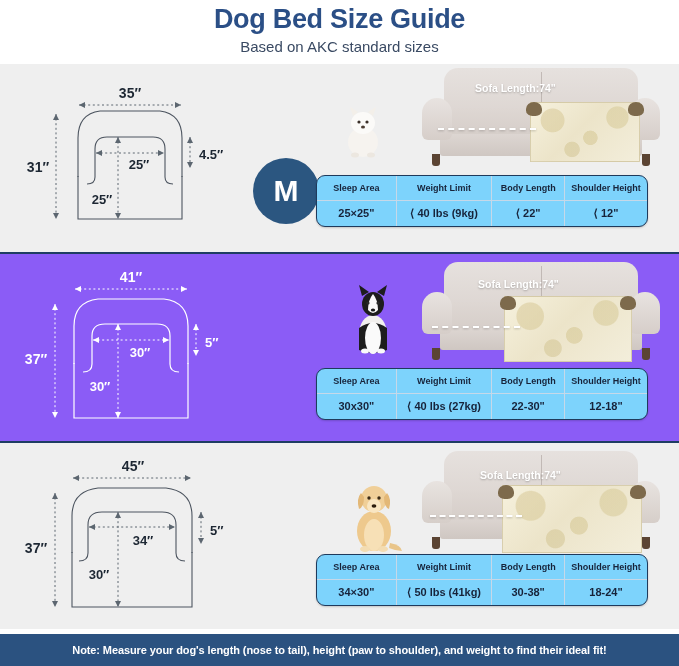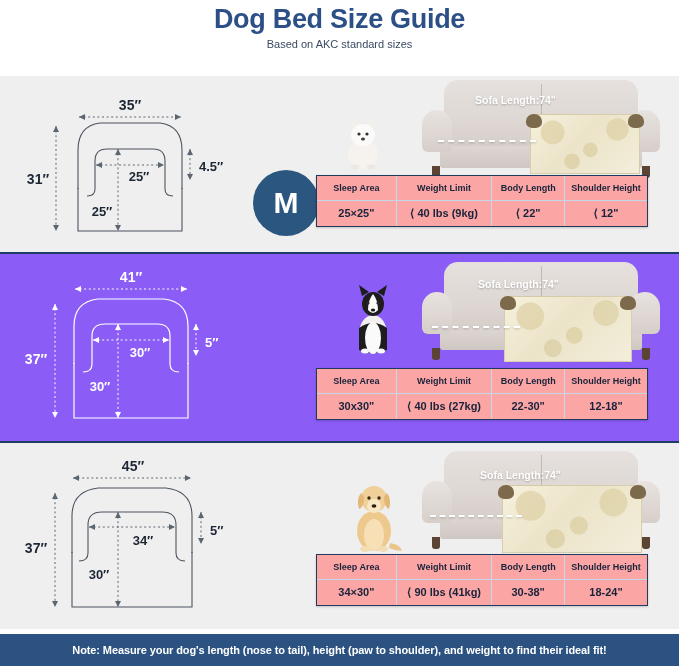--- a/index.html
+++ b/index.html
@@ -13,28 +13,28 @@
 
   
   .header { position: absolute; left: 0; top: 0; width: 679px; height: 62px; background: #ffffff; }
   .title {
     position: absolute; left: 0; top: 4px; width: 679px;
     text-align: center; font-size: 27px; font-weight: bold;
     color: #2b4f86; letter-spacing: -0.3px;
   }
   .subtitle {
     position: absolute; left: 0; top: 38px; width: 679px;
-    text-align: center; font-size: 11px; color: #3a4a63;
+    text-align: center; font-size: 15px; color: #3a4a63;
   }
 
   
   .row { position: absolute; left: 0; width: 679px; overflow: hidden; }
   .row.light { background: #efefef; }
   .row.dark  { background: #8b5cf6; }
-  .row-m  { top: 76px;  height: 190px; }
+  .row-m  { top: 64px;  height: 190px; }
   .row-l  { top: 252px; height: 191px; border-top: 2px solid #1e3d63; border-bottom: 2px solid #1e3d63; }
   .row-xl { top: 443px; height: 186px; }
 
   
   .note-bar {
     position: absolute; left: 0; top: 634px; width: 679px; height: 32px;
     background: #2b5280; display: flex; align-items: center; justify-content: center;
   }
   .note-text { color: #ffffff; font-size: 11px; font-weight: bold; letter-spacing: -0.1px; }
 
@@ -56,22 +56,22 @@
     position: absolute; color: #ffffff; font-size: 10.5px; font-weight: bold;
     text-shadow: 0 1px 2px rgba(0,0,0,.25); white-space: nowrap; z-index: 6;
   }
   .dashed-line {
     position: absolute; height: 0; border-top: 2px dashed #ffffff; z-index: 6;
     filter: drop-shadow(0 1px 1px rgba(0,0,0,.2));
   }
 
   
   .spec-table {
-    position: absolute; background: #fca5a5;
-    border: 1.6px solid #1f3a5c; border-radius: 0;
+    position: absolute; background: #7dd3fc;
+    border: 1.6px solid #1f3a5c; border-radius: 9px;
     overflow: hidden; box-shadow: 0 1px 2px rgba(0,0,0,.18);
   }
   .spec-table table { border-collapse: collapse; width: 100%; height: 100%; }
   .spec-table th, .spec-table td {
     text-align: center; color: #17233a; white-space: nowrap;
   }
   .spec-table th {
     font-size: 9px; font-weight: bold; height: 24px;
     border-bottom: 1px solid #c6d8e8; border-right: 1px solid #c6d8e8;
   }
@@ -430,21 +430,21 @@
     <table>
       <tbody>
           <tr>
         <th style="width:24%">Sleep Area</th>
         <th style="width:29%">Weight Limit</th>
         <th style="width:22%">Body Length</th>
         <th style="width:25%">Shoulder Height</th>
       </tr>
       <tr>
         <td>34×30"</td>
-        <td>⟨ 90 lbs (41kg)</td>
+        <td>⟨ 50 lbs (41kg)</td>
         <td>30-38"</td>
         <td>18-24"</td>
       </tr>
     </tbody>
       </table>
   </div>
 
   <div class="note-bar">
     <span class="note-text">Note: Measure your dog's length (nose to tail), height (paw to shoulder), and weight to find their ideal fit!</span>
   </div>

